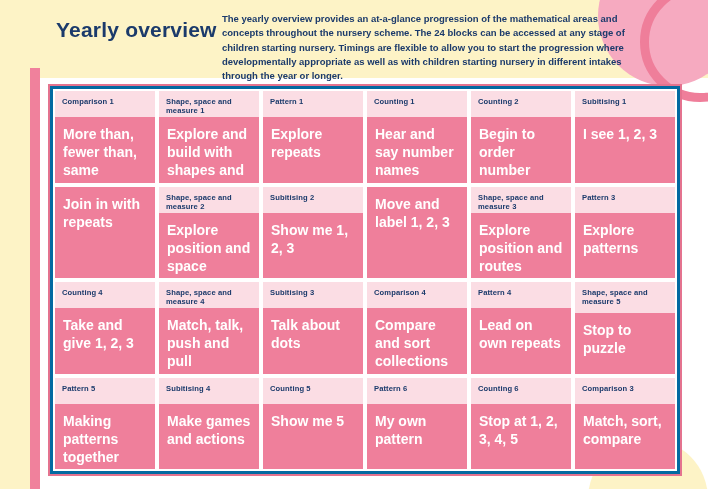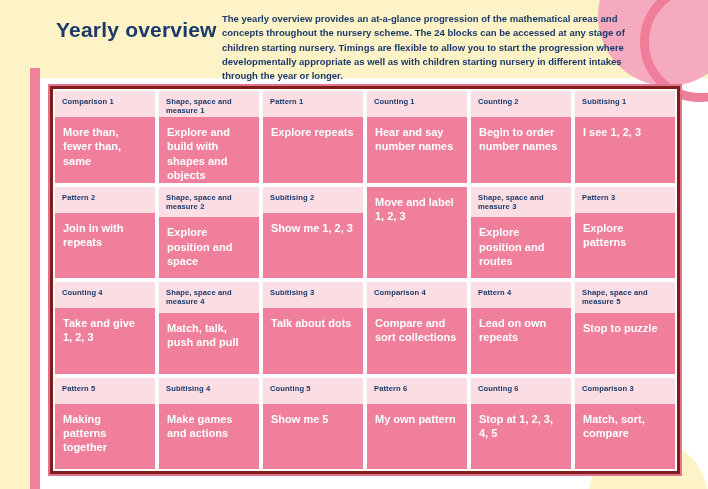--- a/index.html
+++ b/index.html
@@ -78,21 +78,21 @@
     color: #1b3a6b;
     font-weight: bold;
   }
 
   
   .grid-frame {
     position: absolute;
     left: 48px; top: 84px;
     width: 634px; height: 392px;
     border: 2px solid #e4738f;
-    background: #7f1d1d;
+    background: #0369a1;
     padding: 3px;
   }
   .grid {
     display: grid;
     grid-template-columns: repeat(6, 1fr);
     grid-auto-rows: minmax(0, 1fr);
     width: 100%;
     height: 100%;
     gap: 0;
   }
@@ -108,21 +108,21 @@
     font-size: 7.6px;
     font-weight: bold;
     padding: 6px 7px 6px 7px;
     min-height: 26px;
     line-height: 1.25;
     letter-spacing: 0.1px;
   }
   .cell-body {
     background: #ef7f9b;
     color: #ffffff;
-    font-size: 11px;
+    font-size: 14px;
     font-weight: bold;
     line-height: 1.3;
     padding: 8px 8px 8px 8px;
     flex: 1;
   }
 </style>
 </head>
 <body>
 
 <div class="page">
@@ -159,21 +159,20 @@
       <div class="cell">
         <div class="cell-head">Counting 2</div>
         <div class="cell-body">Begin to order number names</div>
       </div>
       <div class="cell">
         <div class="cell-head">Subitising 1</div>
         <div class="cell-body">I see 1, 2, 3</div>
       </div>
 
       <div class="cell">
-        <div class="cell-head">Pattern 2</div>
         <div class="cell-body">Join in with repeats</div>
       </div>
       <div class="cell">
         <div class="cell-head">Shape, space and measure 2</div>
         <div class="cell-body">Explore position and space</div>
       </div>
       <div class="cell">
         <div class="cell-head">Subitising 2</div>
         <div class="cell-body">Show me 1, 2, 3</div>
       </div>

